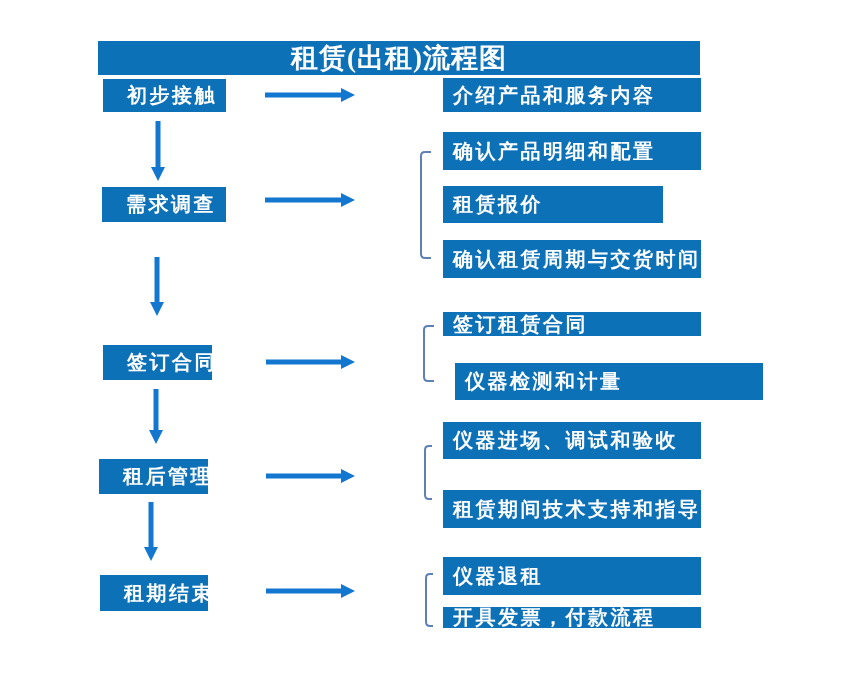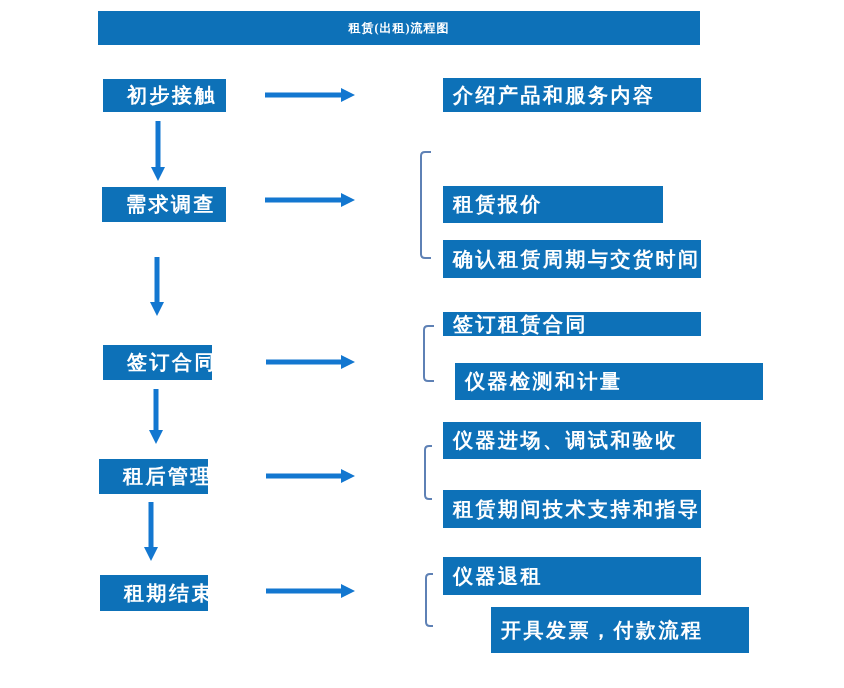--- a/index.html
+++ b/index.html
@@ -22,22 +22,23 @@
     background:var(--box-fill);
     color:var(--box-text);
     display:flex;
     align-items:center;
     font-weight:bold;
     white-space:nowrap;
     box-sizing:border-box;
   }
   .title-bar{
     justify-content:center;
-    font-size:12px;
+    font-size:27px;
     letter-spacing:1px;
+    margin-top:30px;
   }
   .step-box{
     font-size:20px;
     letter-spacing:2.5px;
     padding-left:24px;
   }
   .detail-box{
     font-size:20px;
     letter-spacing:2.5px;
     padding-left:10px;
@@ -60,31 +61,32 @@
   <div class="box title-bar" style="left:98px;top:11px;width:602px;height:34px;">租赁(出租)流程图</div>
 
   <div class="box step-box" style="left:103px;top:79px;width:123px;height:33px;">初步接触</div>
   <div class="box step-box" style="left:102px;top:187px;width:124px;height:35px;">需求调查</div>
   <div class="box step-box" style="left:103px;top:345px;width:109px;height:35px;">签订合同</div>
   <div class="box step-box" style="left:99px;top:459px;width:109px;height:35px;text-align:center;">租后管理</div>
   <div class="box step-box" style="left:100px;top:575px;width:108px;height:36px;">租期结束</div>
 
   <div class="box detail-box" style="left:443px;top:78px;width:258px;height:34px;">介绍产品和服务内容</div>
 
+  <div class="box detail-box" style="left:443px;top:132px;width:258px;height:38px;">确认产品明细和配置</div>
   <div class="box detail-box" style="left:443px;top:186px;width:220px;height:37px;">租赁报价</div>
   <div class="box detail-box" style="left:443px;top:240px;width:258px;height:38px;">确认租赁周期与交货时间</div>
 
   <div class="box detail-box" style="left:443px;top:312px;width:258px;height:24px;">签订租赁合同</div>
   <div class="box detail-box" style="left:455px;top:363px;width:308px;height:37px;">仪器检测和计量</div>
 
   <div class="box detail-box" style="left:443px;top:422px;width:258px;height:37px;">仪器进场、调试和验收</div>
   <div class="box detail-box" style="left:443px;top:490px;width:258px;height:38px;">租赁期间技术支持和指导</div>
 
   <div class="box detail-box" style="left:443px;top:557px;width:258px;height:38px;">仪器退租</div>
-  <div class="box detail-box" style="left:443px;top:607px;width:258px;height:46px;margin-left:48px;">开具发票，付款流程</div>
+  <div class="box detail-box" style="left:443px;top:607px;width:258px;height:21px;">开具发票，付款流程</div>
 
   <svg class="overlay" viewBox="0 0 844 688">
 
     <g>
       <line class="arrow-line" x1="265" y1="95" x2="341" y2="95"></line>
       <polygon class="arrow-head" points="341,88 341,102 355,95"></polygon>
     </g>
     <g>
       <line class="arrow-line" x1="265" y1="200" x2="341" y2="200"></line>
       <polygon class="arrow-head" points="341,193 341,207 355,200"></polygon>

